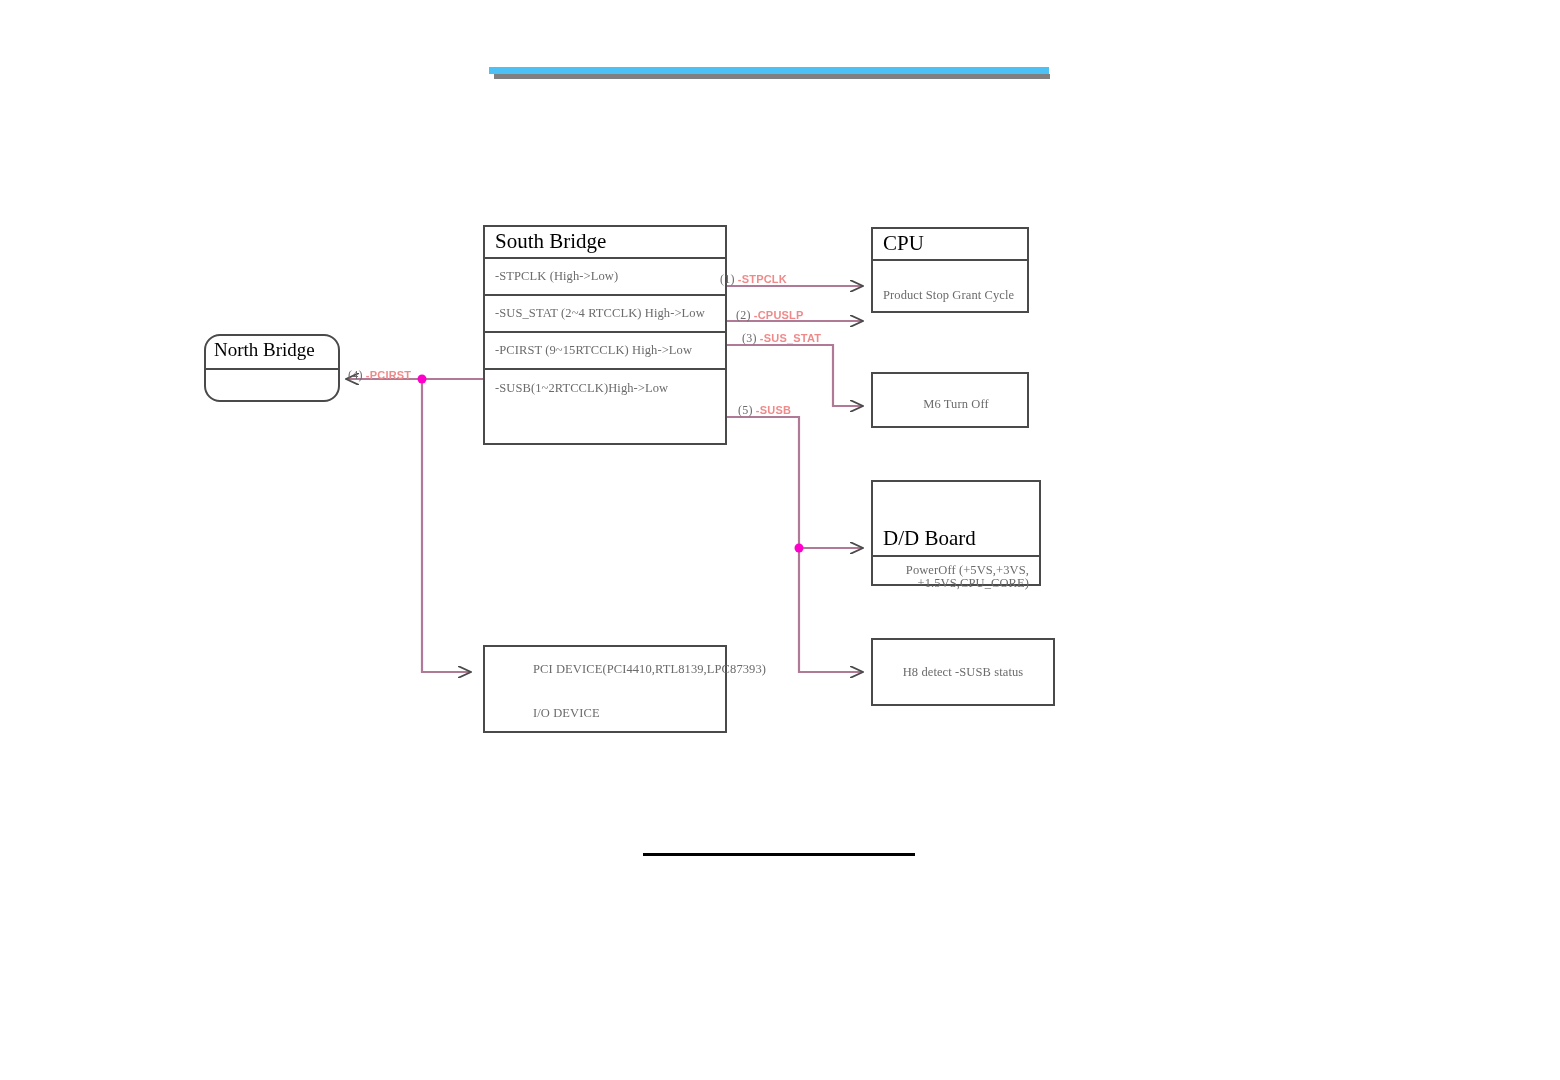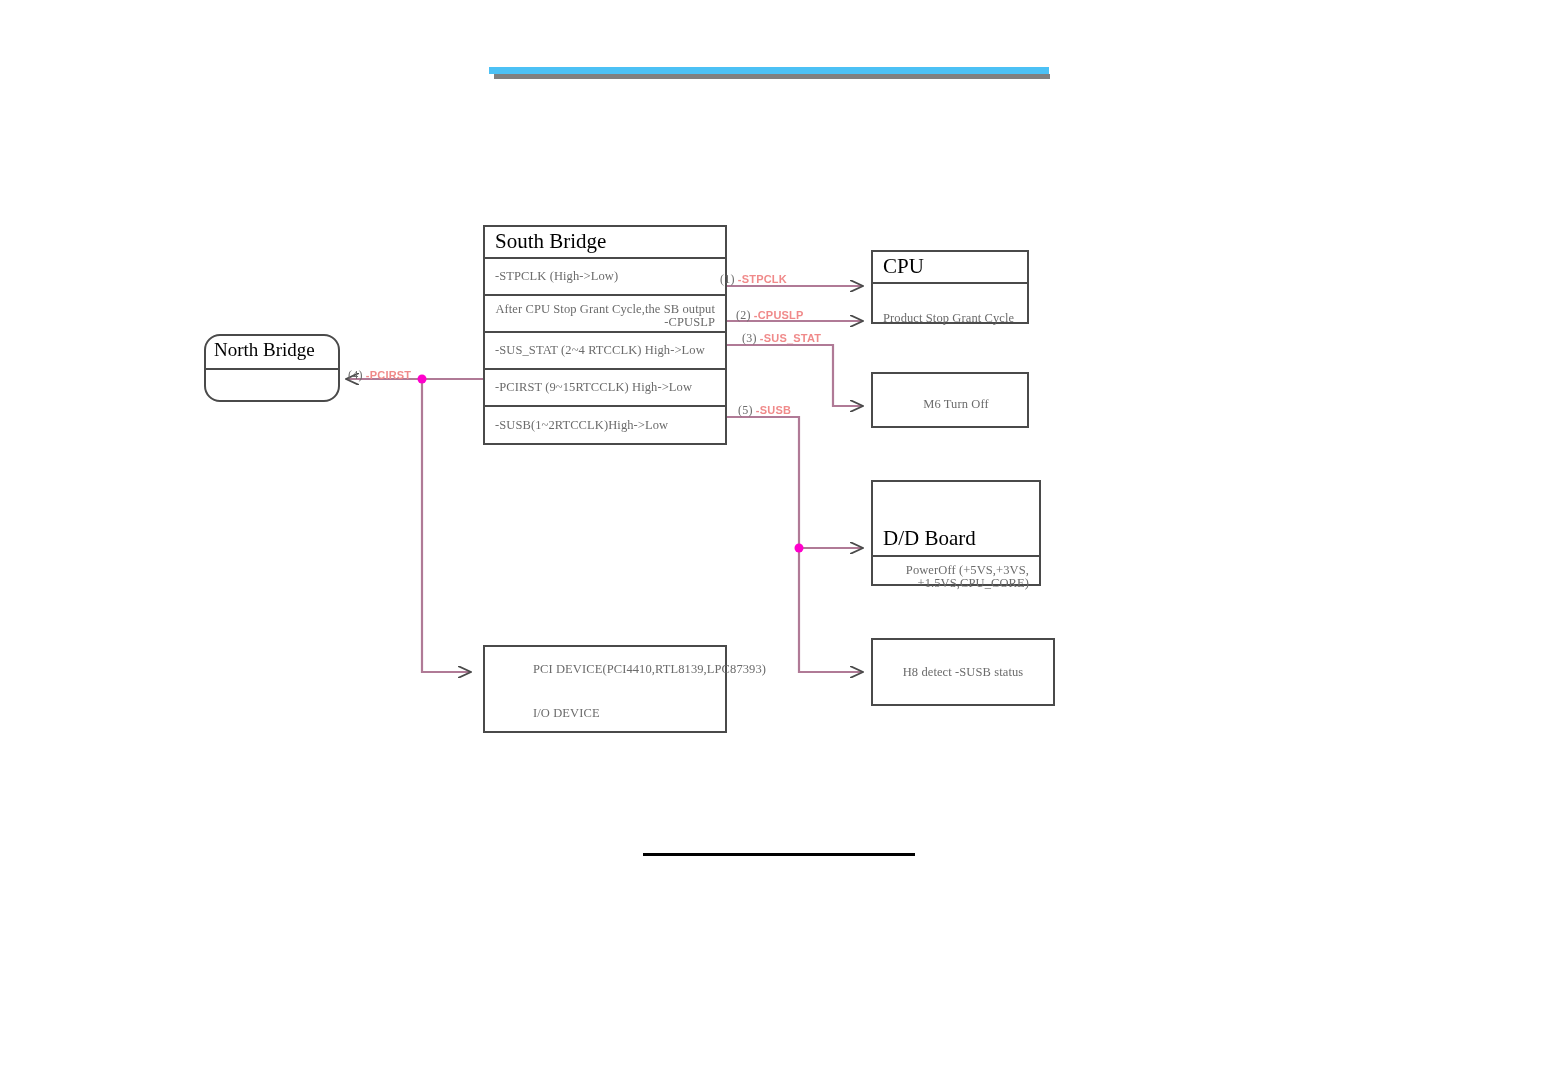--- a/index.html
+++ b/index.html
@@ -81,21 +81,21 @@
 
   
   #north-bridge { left: 204px; top: 334px; width: 136px; height: 68px; border-radius: 16px; }
   #north-bridge .hdr { height: 34px; font-size: 19px; padding: 4px 8px; }
   #north-bridge .row { height: 30px; }
 
   #south-bridge { left: 483px; top: 225px; width: 244px; height: 220px; }
   #south-bridge .hdr { height: 32px; }
   #south-bridge .row { height: 37px; }
 
-  #cpu-node { left: 871px; top: 227px; width: 158px; height: 74px; margin-top: 23px; }
+  #cpu-node { left: 871px; top: 227px; width: 158px; height: 86px; }
   #cpu-node .hdr { height: 32px; }
   #cpu-node .row { height: 69px; }
 
   #m6-node { left: 871px; top: 372px; width: 158px; height: 56px; }
   #m6-node .row { height: 60px; padding-left: 22px; }
 
   #dd-node { left: 871px; top: 480px; width: 170px; height: 106px; }
   #dd-node .hdr { height: 33px; margin-top: 42px; }
   #dd-node .row { height: 69px; }
 
@@ -167,24 +167,20 @@
   </svg>
 
   <div class="node" id="north-bridge">
     <div class="hdr">North Bridge</div>
     <div class="row blank"></div>
   </div>
 
   <div class="node" id="south-bridge">
     <div class="hdr">South Bridge</div>
     <div class="row divider">-STPCLK  (High-&gt;Low)</div>
-    <div class="row divider two-line">
-      <span>After CPU Stop Grant Cycle,the SB output</span><br>
-      <span>-CPUSLP</span>
-    </div>
     <div class="row divider">-SUS_STAT  (2~4 RTCCLK)  High-&gt;Low</div>
     <div class="row divider">-PCIRST  (9~15RTCCLK)  High-&gt;Low</div>
     <div class="row">-SUSB(1~2RTCCLK)High-&gt;Low</div>
   </div>
 
   <div class="node" id="cpu-node">
     <div class="hdr">CPU</div>
     <div class="row">Product Stop Grant Cycle</div>
   </div>
 

